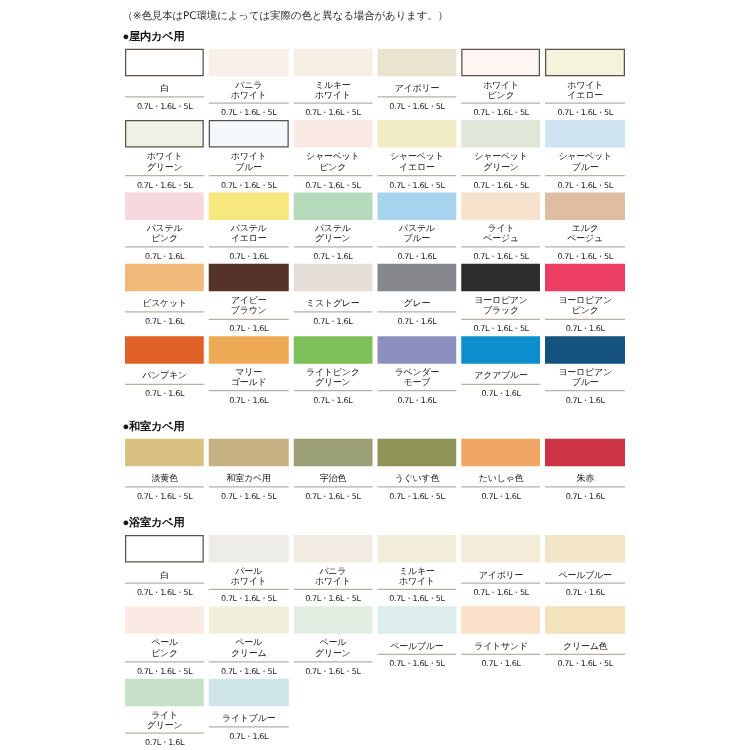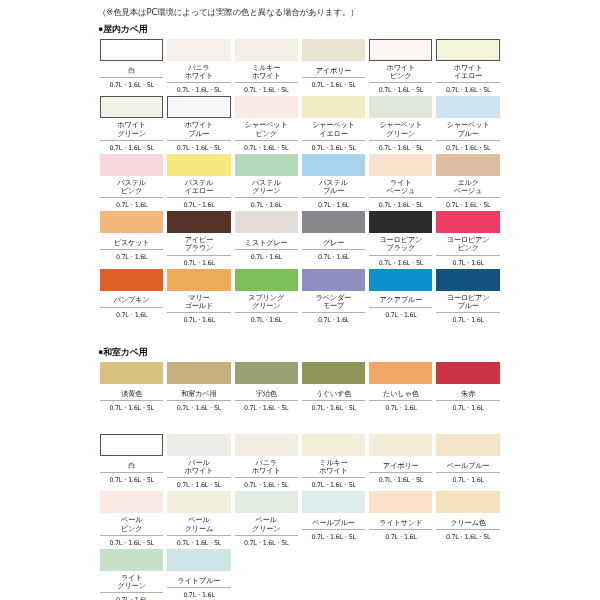--- a/index.html
+++ b/index.html
@@ -39,21 +39,21 @@
     font-weight: bold;
     color: #111111;
     margin: 0 0 3px 0;
     letter-spacing: -0.2px;
     font-family: Liberation Serif, serif;
   }
   .section {
     margin-bottom: 0px;
   }
   .section + .section {
-    margin-top: 20px;
+    margin-top: 9px;
   }
   .grid {
     display: flex;
     flex-wrap: wrap;
     width: 404px;
   }
   .cell {
     width: 67.3px;
     box-sizing: border-box;
     padding: 0 2px;
@@ -250,21 +250,21 @@
               <div class="vol">0.7L・1.6L</div>
             </div>
             <div class="cell">
               <div class="swatch" style="background: rgb(239, 170, 85);"></div>
               <div class="name">マリー
 ゴールド</div>
               <div class="vol">0.7L・1.6L</div>
             </div>
             <div class="cell">
               <div class="swatch" style="background: rgb(125, 192, 90);"></div>
-              <div class="name">スプリング
+              <div class="name">ライトピンク
 グリーン</div>
               <div class="vol">0.7L・1.6L</div>
             </div>
             <div class="cell">
               <div class="swatch" style="background: rgb(141, 143, 193);"></div>
               <div class="name">ラベンダー
 モーブ</div>
               <div class="vol">0.7L・1.6L</div>
             </div>
             <div class="cell">
@@ -309,20 +309,21 @@
               <div class="vol">0.7L・1.6L</div>
             </div>
             <div class="cell">
               <div class="swatch" style="background: rgb(204, 51, 68);"></div>
               <div class="name">朱赤</div>
               <div class="vol">0.7L・1.6L</div>
             </div>
           </div>
         </div>
         <div class="section">
+          <div class="section-head">●浴室カベ用</div>
           <div class="grid">
             <div class="cell">
               <div class="swatch bordered" style="background: rgb(255, 255, 255);"></div>
               <div class="name">白</div>
               <div class="vol">0.7L・1.6L・5L</div>
             </div>
             <div class="cell">
               <div class="swatch" style="background: rgb(238, 236, 231);"></div>
               <div class="name">パール
 ホワイト</div>

